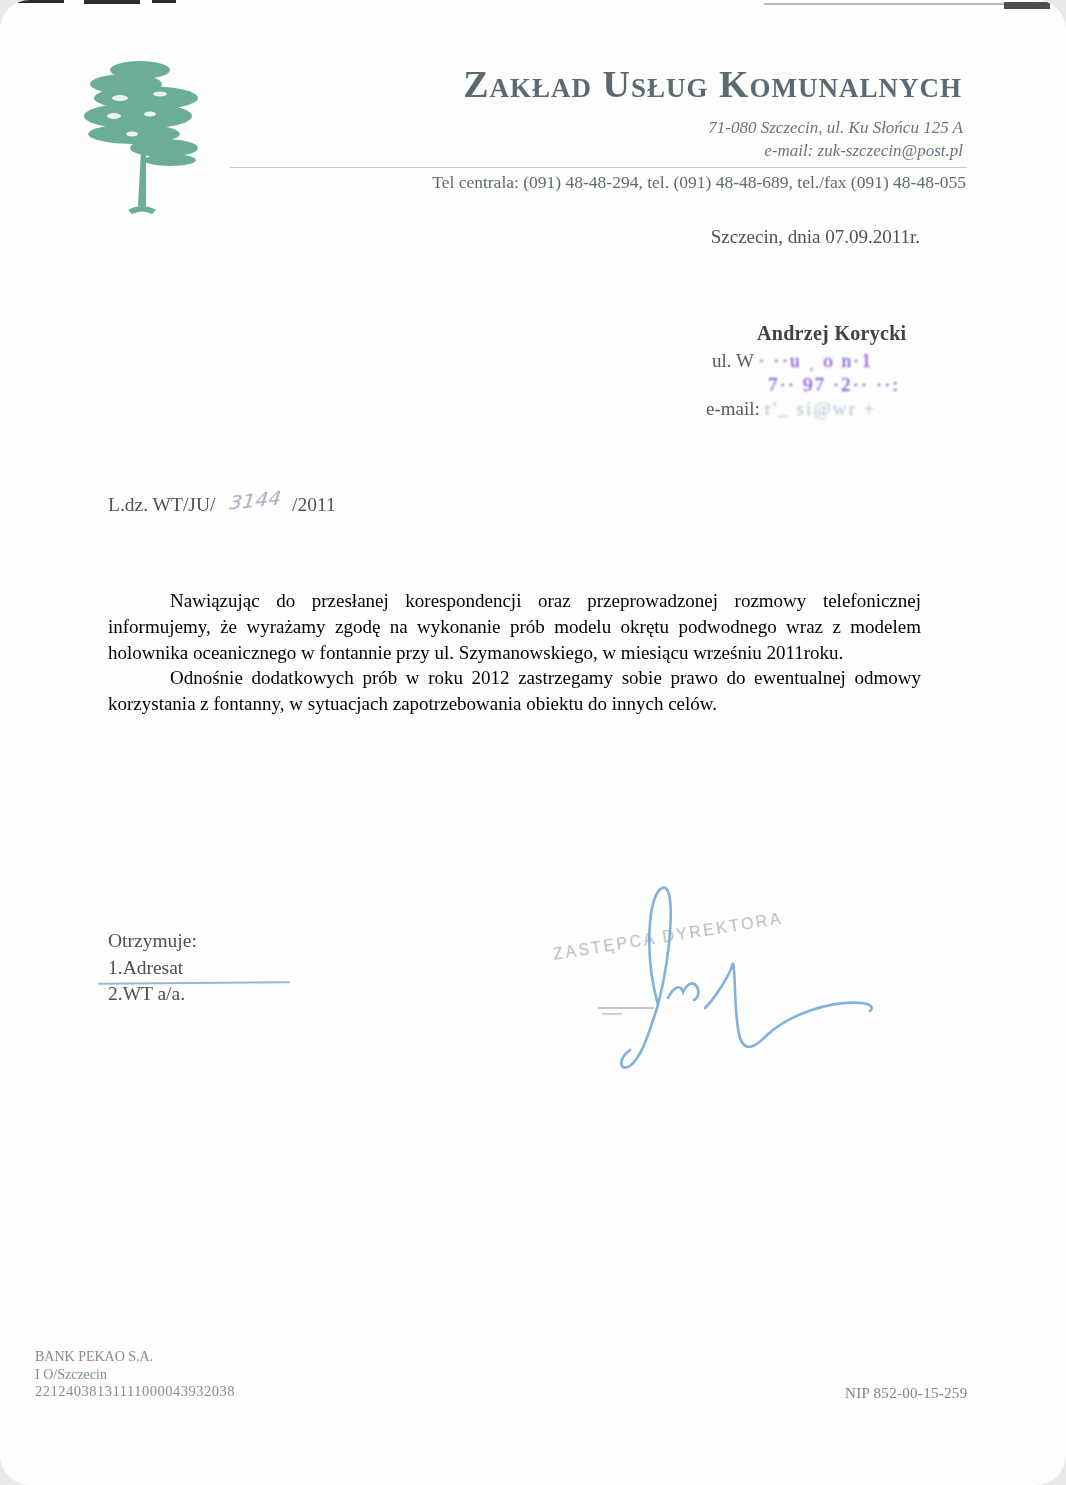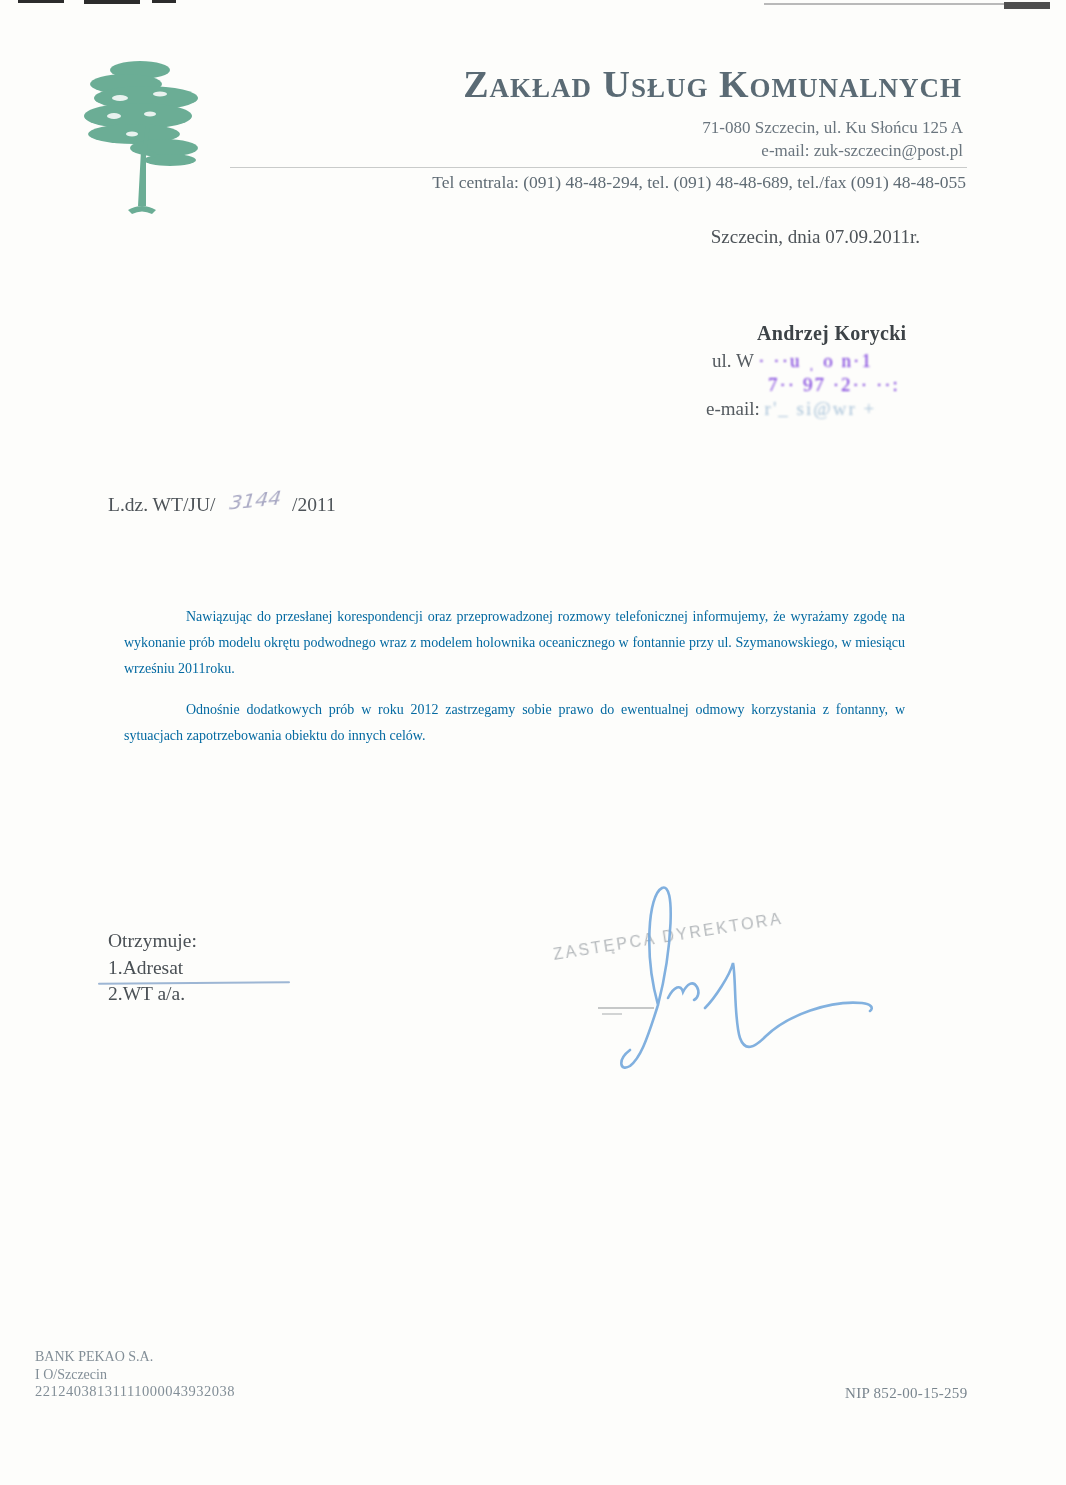--- a/index.html
+++ b/index.html
@@ -4,37 +4,38 @@
 <style>
   html,body{margin:0;padding:0;background:#e9e9e9;}
   .page{
     position:relative;
     width:1066px;height:1485px;
     margin:0 auto;
     background:#fdfdfb;
     overflow:hidden;
     font-family:"Liberation Serif", serif;
     color:#4a5055;
+    border-radius:30px;
   }
   
   .artifact{position:absolute;background:#2c2c2c;}
   .artifact.faint{background:#b9b9b9;}
   .artifact.blob{background:#4e4e4e;}
   
   .logo{position:absolute;left:80px;top:54px;width:128px;height:168px;}
   .company-title{
     position:absolute;right:104px;top:62px;width:760px;
     text-align:right;
     font-variant:small-caps;
     font-weight:700;
     font-size:38px;
     letter-spacing:1px;
     color:#5a6a74;
   }
-  .head-line{position:absolute;right:103px;text-align:center;color:#6a757e;font-size:17px;}
+  .head-line{position:absolute;right:103px;text-align:center;color:#6a757e;font-size:17px;font-style:italic;}
   .head-divider{position:absolute;left:230px;top:167px;width:737px;height:1px;background:#c9cbca;}
   .phone-line{position:absolute;right:100px;top:172px;text-align:right;color:#5f6b74;font-size:17.5px;}
   .dateline{position:absolute;right:146px;top:226px;font-size:19px;color:#4d5358;}
   
   .recipient-name{position:absolute;left:757px;top:322px;font-size:20px;font-weight:bold;color:#3d4347;letter-spacing:.3px;}
   .recip-line{position:absolute;font-size:19px;color:#555b60;}
   .faded{color:#6d28d9;filter:blur(0.8px);letter-spacing:2px;}
   .faded-blue{color:#a9c3d9;filter:blur(0.8px);letter-spacing:2px;}
   
   .reference{position:absolute;left:108px;top:492px;font-size:19.5px;color:#4d5358;}
@@ -45,26 +46,26 @@
     font-size:20px;
     color:#a9a9c4;
     transform:skewX(-12deg) rotate(-6deg);
     position:relative;top:-4px;
     margin:0 6px 0 10px;
     filter:blur(0.3px);
   }
   
   .body-text{position:absolute;left:108px;top:588px;width:813px;}
   .body-text p{
-    margin:16px;
-    font-size:14px;
+    margin:0;
+    font-size:19px;
     line-height:25.8px;
     text-align:justify;
     text-indent:62px;
-    color:#0369a1;
+    color:#000000;
   }
   
   .distribution{position:absolute;left:108px;top:928px;font-size:19.5px;line-height:26.5px;color:#4a5055;}
   .pen-underline{position:absolute;left:98px;top:982px;width:192px;height:2px;background:#9db6d4;transform:rotate(-0.4deg);border-radius:2px;}
   
   .stamp{
     position:absolute;left:552px;top:928px;width:230px;
     font-family:"Liberation Sans", sans-serif;
     font-size:16px;letter-spacing:2.5px;
     color:#b6babd;

